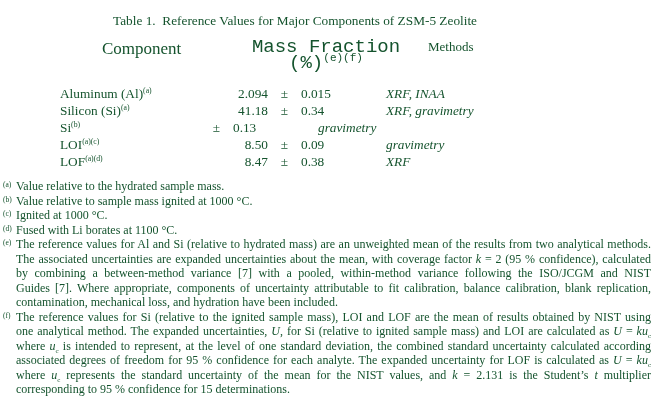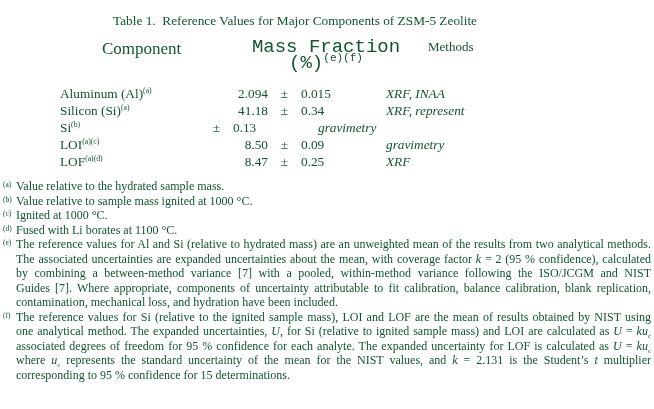--- a/index.html
+++ b/index.html
@@ -106,21 +106,21 @@
       <span class="c-pm">±</span>
       <span class="c-unc">0.015</span>
       <span class="c-meth">XRF, INAA</span>
     </div>
 
     <div class="trow">
       <span class="c-comp"><span>Silicon (Si)</span><sup>(a)</sup></span>
       <span class="c-val">41.18</span>
       <span class="c-pm">±</span>
       <span class="c-unc">0.34</span>
-      <span class="c-meth">XRF, represent</span>
+      <span class="c-meth">XRF, gravimetry</span>
     </div>
 
     <div class="trow">
       <span class="c-comp"><span>Si</span><sup>(b)</sup></span>
       <span class="c-pm">±</span>
       <span class="c-unc">0.13</span>
       <span class="c-meth">gravimetry</span>
     </div>
 
     <div class="trow">
@@ -128,21 +128,21 @@
       <span class="c-val">8.50</span>
       <span class="c-pm">±</span>
       <span class="c-unc">0.09</span>
       <span class="c-meth">gravimetry</span>
     </div>
 
     <div class="trow">
       <span class="c-comp"><span>LOF</span><sup>(a)(d)</sup></span>
       <span class="c-val">8.47</span>
       <span class="c-pm">±</span>
-      <span class="c-unc">0.25</span>
+      <span class="c-unc">0.38</span>
       <span class="c-meth">XRF</span>
     </div>
 
   </div>
 
   <div class="footnotes">
 
     <div class="fn">
       <sup class="fn-marker">(a)</sup>
       <div class="fn-line">Value relative to the hydrated sample mass.</div>
@@ -169,20 +169,21 @@
       <div class="fn-line jline">The associated uncertainties are expanded uncertainties about the mean, with coverage factor <i>k</i> = 2 (95 % confidence), calculated</div>
       <div class="fn-line jline">by combining a between-method variance [7] with a pooled, within-method variance following the ISO/JCGM and NIST</div>
       <div class="fn-line jline">Guides [7].  Where appropriate, components of uncertainty attributable to fit calibration, balance calibration, blank replication,</div>
       <div class="fn-line">contamination, mechanical loss, and hydration have been included.</div>
     </div>
 
     <div class="fn">
       <sup class="fn-marker">(f)</sup>
       <div class="fn-line jline">The reference values for Si (relative to the ignited sample mass), LOI and LOF are the mean of results obtained by NIST using</div>
       <div class="fn-line jline">one analytical method.  The expanded uncertainties, <i>U</i>, for Si (relative to ignited sample mass) and LOI are calculated as <i>U</i> = <i>ku</i><sub>c</sub></div>
+      <div class="fn-line jline">where <i>u</i><sub>c</sub> is intended to represent, at the level of one standard deviation, the combined standard uncertainty calculated according</div>
       <div class="fn-line jline">associated degrees of freedom for 95 % confidence for each analyte.  The expanded uncertainty for LOF is calculated as <i>U</i> = <i>ku</i><sub>c</sub></div>
       <div class="fn-line jline">where <i>u</i><sub>c</sub> represents the standard uncertainty of the mean for the NIST values, and <i>k</i> = 2.131 is the Student’s <i>t</i> multiplier</div>
       <div class="fn-line">corresponding to 95 % confidence for 15 determinations.</div>
     </div>
 
   </div>
 
 </div>
 
 </body></html>

